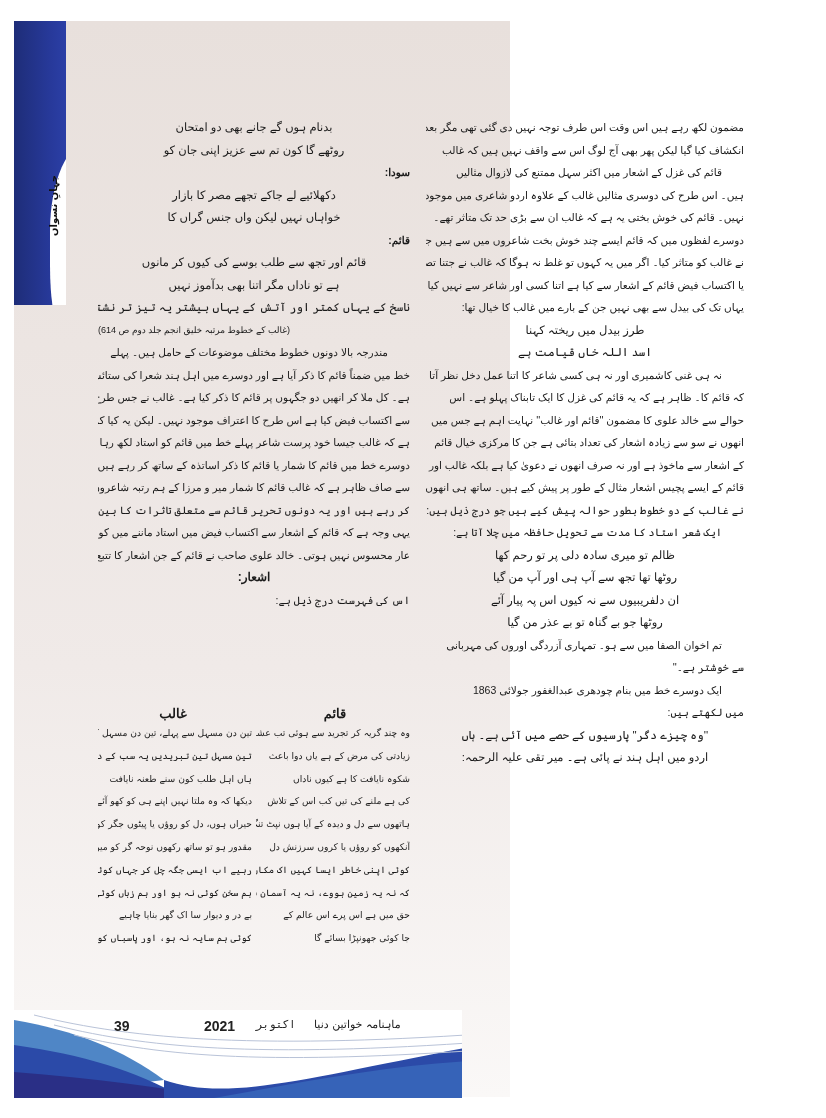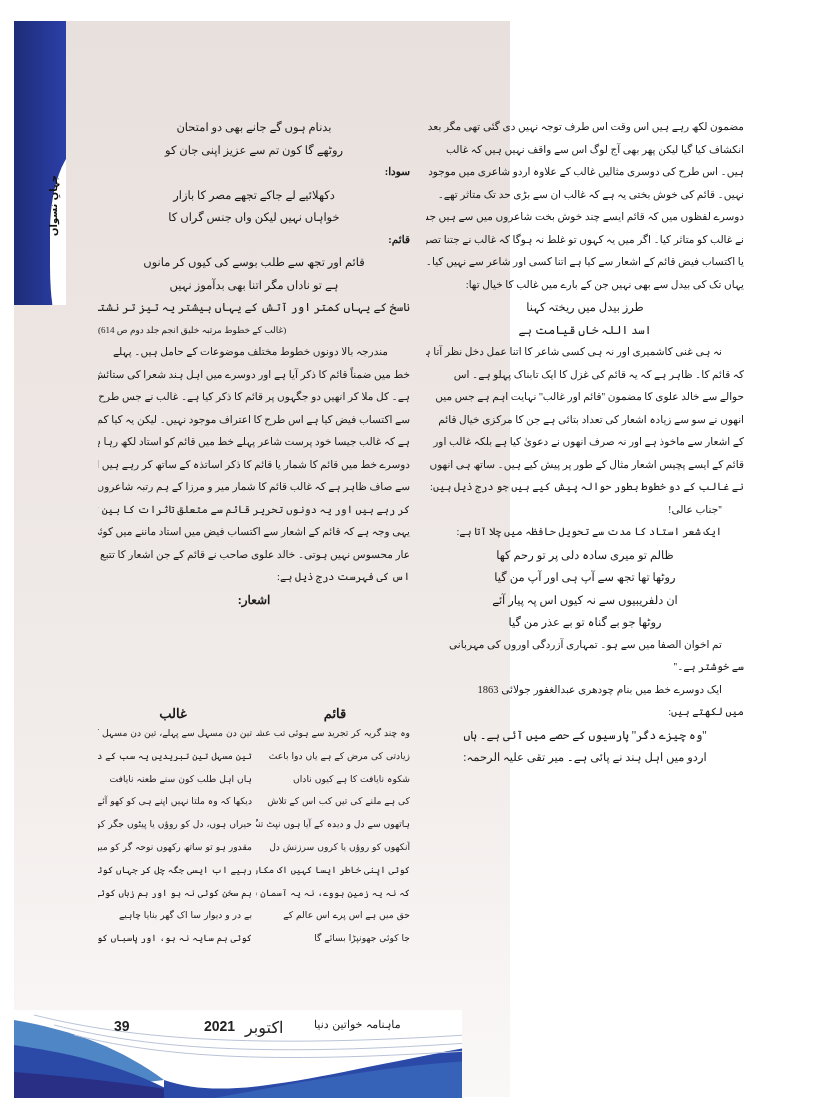--- a/index.html
+++ b/index.html
@@ -29,21 +29,21 @@
     border-bottom-left-radius:10px 60px;
   }
   .sidebar-label {
     position:absolute; left:48px; top:170px; width:14px; height:70px;
     writing-mode:vertical-rl; transform:rotate(180deg);
     font-size:10px; font-weight:bold; color:#111; text-align:center;
     direction:rtl;
   }
   .col {
     position:absolute; direction:rtl; text-align:right;
-    font-family:Liberation Serif, serif; font-size:10.5px; line-height:22.5px;
+    font-family:Liberation Sans, sans-serif; font-size:10.5px; line-height:22.5px;
   }
   .col-right { left:426px; top:116px; width:318px; }
   .col-left { left:98px; top:116px; width:312px; }
   .line { white-space:nowrap; overflow:hidden; }
   .verse { text-align:center; font-size:11.5px; }
   .label-bold { font-weight:bold; }
   .indent { padding-right:22px; }
   .citation { font-size:9px; text-align:left; }
   .sub-heading { text-align:center; font-weight:bold; font-size:12px; }
   .two-col { position:absolute; left:98px; top:698px; width:312px; direction:rtl; }
@@ -55,53 +55,53 @@
   .two-col .ghalib-list { left:0; }
   .footer {
     position:absolute; left:14px; top:1010px; width:448px; height:88px; overflow:hidden;
   }
   .footer svg { position:absolute; left:0; top:0; }
   .footer-text {
     position:absolute; top:8px; height:24px; font-size:14px; font-weight:bold; font-family:"Liberation Sans", sans-serif; color:#222;
   }
   .page-num { left:100px; }
   .year { left:190px; }
-  .month { left:231px; font-family:Liberation Serif, serif; font-size:16px; font-weight:normal; direction:rtl; }
+  .month { left:242px; font-family:Liberation Mono, monospace; font-size:11px; font-weight:normal; direction:rtl; }
   .mag-name { left:300px; font-family:"DejaVu Serif", serif; font-size:11px; font-weight:normal; direction:rtl; }
 </style>
 </head>
 <body>
 
 <div class="panel"></div>
 <div class="panel-fade"></div>
 
 <div class="sidebar-strip">
   <div class="sidebar-white"></div>
 </div>
 <div class="sidebar-label">جہانِ نسواں</div>
 
 <div class="col col-right">
   <div class="line">مضمون لکھ رہے ہیں اس وقت اس طرف توجہ نہیں دی گئی تھی مگر بعد میں یہ</div>
   <div class="line">انکشاف کیا گیا لیکن پھر بھی آج لوگ اس سے واقف نہیں ہیں کہ غالب</div>
+  <div class="line indent">قائم کی غزل کے اشعار میں اکثر سہل ممتنع کی لازوال مثالیں</div>
   <div class="line">ہیں۔ اس طرح کی دوسری مثالیں غالب کے علاوہ اردو شاعری میں موجود</div>
   <div class="line">نہیں۔ قائم کی خوش بختی یہ ہے کہ غالب ان سے بڑی حد تک متاثر تھے۔</div>
   <div class="line">دوسرے لفظوں میں کہ قائم ایسے چند خوش بخت شاعروں میں سے ہیں جس</div>
   <div class="line">نے غالب کو متاثر کیا۔ اگر میں یہ کہوں تو غلط نہ ہوگا کہ غالب نے جتنا تصرف</div>
   <div class="line">یا اکتساب فیض قائم کے اشعار سے کیا ہے اتنا کسی اور شاعر سے نہیں کیا۔</div>
   <div class="line">یہاں تک کی بیدل سے بھی نہیں جن کے بارے میں غالب کا خیال تھا:</div>
   <div class="line verse">طرز بیدل میں ریختہ کہنا</div>
   <div class="line verse">اسد اللہ خاں قیامت ہے</div>
   <div class="line indent">نہ ہی غنی کاشمیری اور نہ ہی کسی شاعر کا اتنا عمل دخل نظر آتا ہے جتنا</div>
   <div class="line">کہ قائم کا۔ ظاہر ہے کہ یہ قائم کی غزل کا ایک تابناک پہلو ہے۔ اس</div>
   <div class="line">حوالے سے خالد علوی کا مضمون ''قائم اور غالب'' نہایت اہم ہے جس میں</div>
   <div class="line">انھوں نے سو سے زیادہ اشعار کی تعداد بتائی ہے جن کا مرکزی خیال قائم</div>
   <div class="line">کے اشعار سے ماخوذ ہے اور نہ صرف انھوں نے دعویٰ کیا ہے بلکہ غالب اور</div>
   <div class="line">قائم کے ایسے پچیس اشعار مثال کے طور پر پیش کیے ہیں۔ ساتھ ہی انھوں</div>
   <div class="line">نے غالب کے دو خطوط بطور حوالہ پیش کیے ہیں جو درج ذیل ہیں:</div>
-  <div class="line indent">''جناب عالی!</div>
   <div class="line indent">ایک شعر استاد کا مدت سے تحویل حافظہ میں چلا آتا ہے:</div>
   <div class="line verse">ظالم تو میری سادہ دلی پر تو رحم کھا</div>
   <div class="line verse">روٹھا تھا تجھ سے آپ ہی اور آپ من گیا</div>
   <div class="line verse">ان دلفریبیوں سے نہ کیوں اس پہ پیار آئے</div>
   <div class="line verse">روٹھا جو بے گناہ تو بے عذر من گیا</div>
   <div class="line indent">تم اخوان الصفا میں سے ہو۔ تمہاری آزردگی اوروں کی مہربانی</div>
   <div class="line">سے خوشتر ہے۔''</div>
   <div class="line indent">ایک دوسرے خط میں بنام چودھری عبدالغفور جولائی 1863</div>
   <div class="line">میں لکھتے ہیں:</div>
   <div class="line verse">''وہ چیزے دگر'' پارسیوں کے حصے میں آئی ہے۔ ہاں</div>
@@ -122,22 +122,22 @@
   <div class="line indent">مندرجہ بالا دونوں خطوط مختلف موضوعات کے حامل ہیں۔ پہلے</div>
   <div class="line">خط میں ضمناً قائم کا ذکر آیا ہے اور دوسرے میں اہل ہند شعرا کی ستائش مقصود</div>
   <div class="line">ہے۔ کل ملا کر انھیں دو جگہوں پر قائم کا ذکر کیا ہے۔ غالب نے جس طرح</div>
   <div class="line">سے اکتساب فیض کیا ہے اس طرح کا اعتراف موجود نہیں۔ لیکن یہ کیا کم</div>
   <div class="line">ہے کہ غالب جیسا خود پرست شاعر پہلے خط میں قائم کو استاد لکھ رہا ہے اور</div>
   <div class="line">دوسرے خط میں قائم کا شمار یا قائم کا ذکر اساتذہ کے ساتھ کر رہے ہیں اس</div>
   <div class="line">سے صاف ظاہر ہے کہ غالب قائم کا شمار میر و مرزا کے ہم رتبہ شاعروں میں</div>
   <div class="line">کر رہے ہیں اور یہ دونوں تحریر قائم سے متعلق تاثرات کا بین ثبوت ہیں۔</div>
   <div class="line">یہی وجہ ہے کہ قائم کے اشعار سے اکتساب فیض میں استاد ماننے میں کوئی</div>
   <div class="line">عار محسوس نہیں ہوتی۔ خالد علوی صاحب نے قائم کے جن اشعار کا تتبع پایا</div>
+  <div class="line sub-heading">اشعار:</div>
   <div class="line">اس کی فہرست درج ذیل ہے:</div>
-  <div class="line sub-heading">اشعار:</div>
 </div>
 
 <div class="two-col">
   <div class="head qaim-h">قائم</div>
   <div class="head ghalib-h">غالب</div>
   <div class="list qaim-list">
     <div class="line">وہ چند گریہ کر تجرید سے ہوئی تب عشق</div>
     <div class="line">زیادتی کی مرض کے ہے یاں دوا باعث</div>
     <div class="line">شکوہ نایافت کا ہے کیوں ناداں</div>
     <div class="line">کی ہے ملنے کی تیں کب اس کے تلاش</div>

